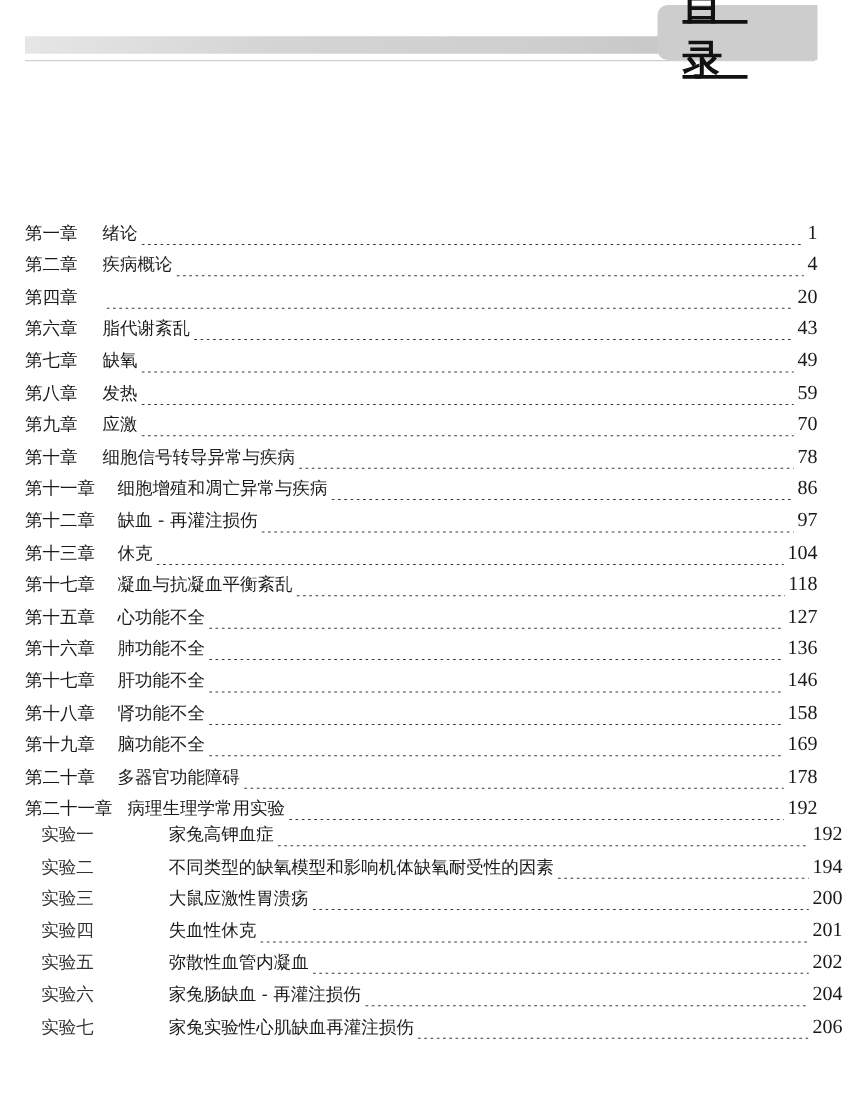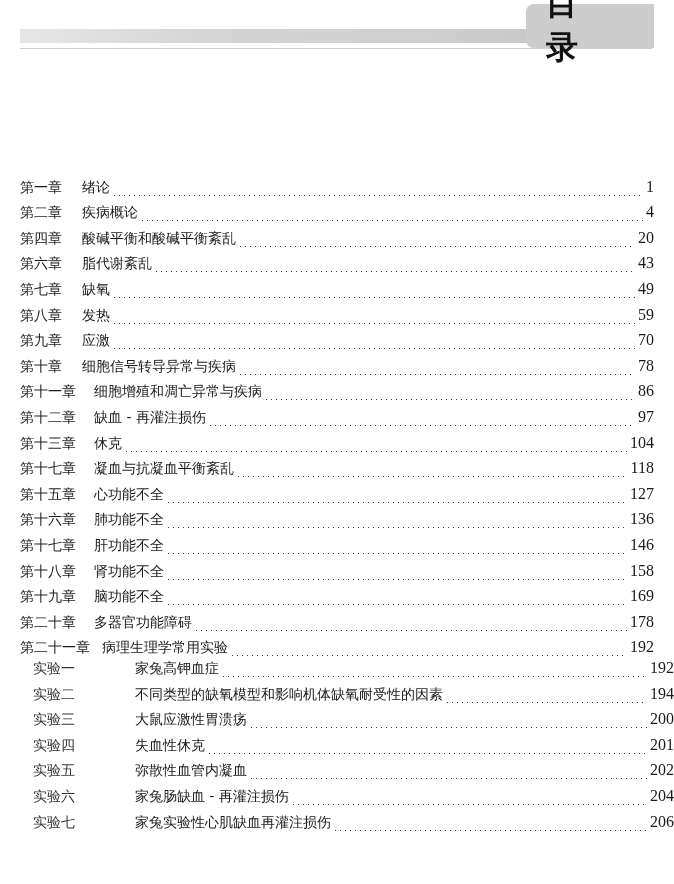--- a/index.html
+++ b/index.html
@@ -12,21 +12,21 @@
     background: linear-gradient(90deg, #e6e6e6 0%, #d4d4d4 40%, #cfcfcf 80%, #c8c8c8 100%);
   }
   .banner-line {
     position: absolute; left: 20px; top: 48px; width: 632px; height: 1px; background: #d0d0d0;
   }
   .banner-title {
     position: absolute; left: 526px; top: 4px; width: 128px; height: 44px;
     background: #cdcdcd; border-radius: 8px 0 0 8px;
     display: flex; align-items: center; justify-content: center;
     font-family: "DejaVu Sans", sans-serif; font-weight: bold; font-size: 32px; letter-spacing: 20px;
-    color: #111; padding-left: 20px; box-sizing: border-box;
+    color: #111; padding-left: 20px; box-sizing: border-box; text-decoration: underline;
   }
   .toc { position: absolute; left: 0; top: 169px; width: 674px; }
   .row {
     position: relative; height: 25.6px; display: flex; align-items: center;
     font-size: 14px; line-height: 16px; white-space: nowrap;
   }
   .row .chap { display: inline-block; }
   .row .title { display: inline-block; }
   .row .dots {
     flex: 1; height: 16px; margin: 0 3px 0 2px;
@@ -60,21 +60,20 @@
       <span class="page">1</span>
     </div>
   <div class="row chapter">
       <span class="chap">第二章</span>
       <span class="title">疾病概论</span>
       <span class="dots"></span>
       <span class="page">4</span>
     </div>
   <div class="row chapter">
       <span class="chap">第四章</span>
-      <span class="title">酸碱平衡和酸碱平衡紊乱</span>
       <span class="dots"></span>
       <span class="page">20</span>
     </div>
   <div class="row chapter">
       <span class="chap">第六章</span>
       <span class="title">脂代谢紊乱</span>
       <span class="dots"></span>
       <span class="page">43</span>
     </div>
   <div class="row chapter">

